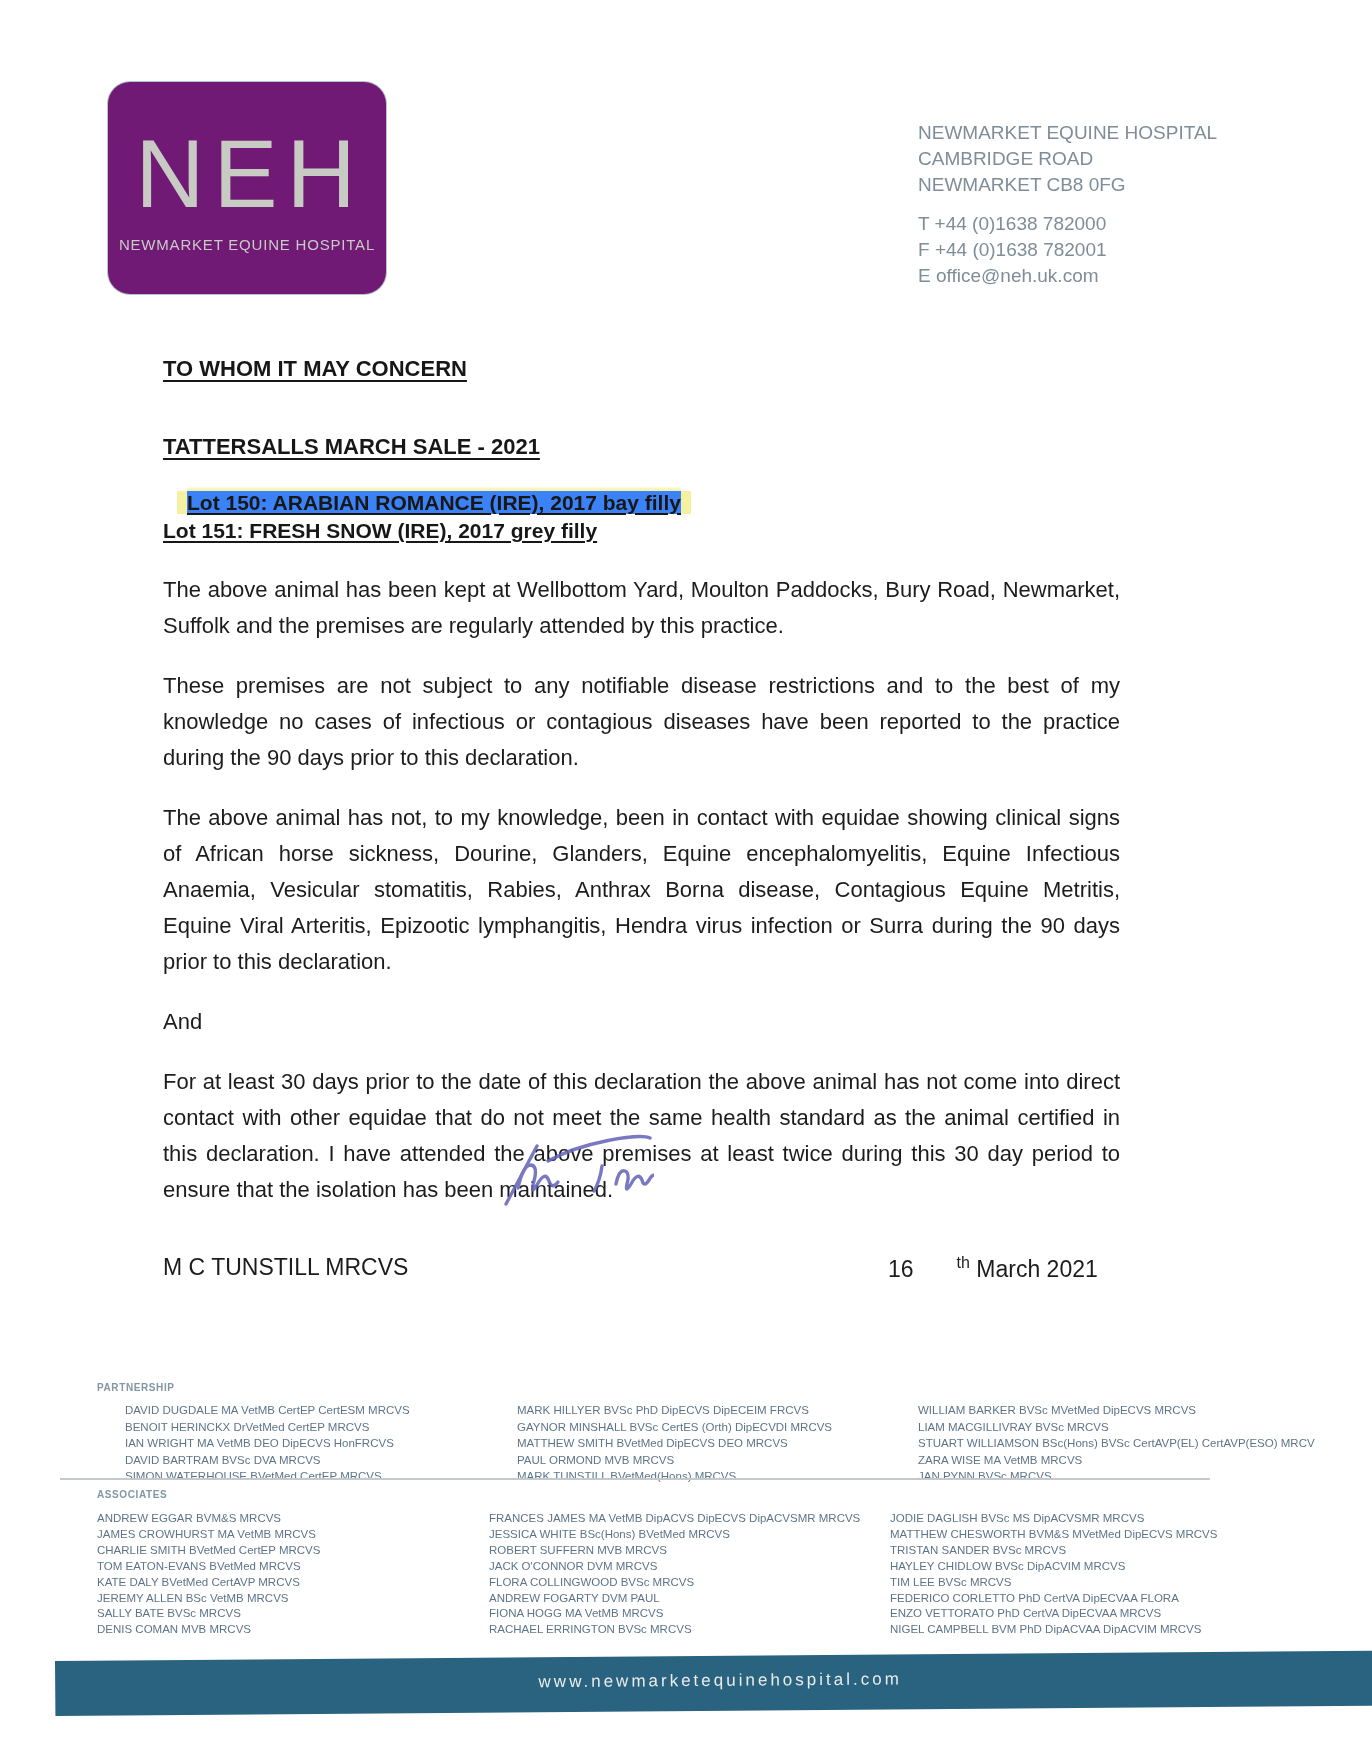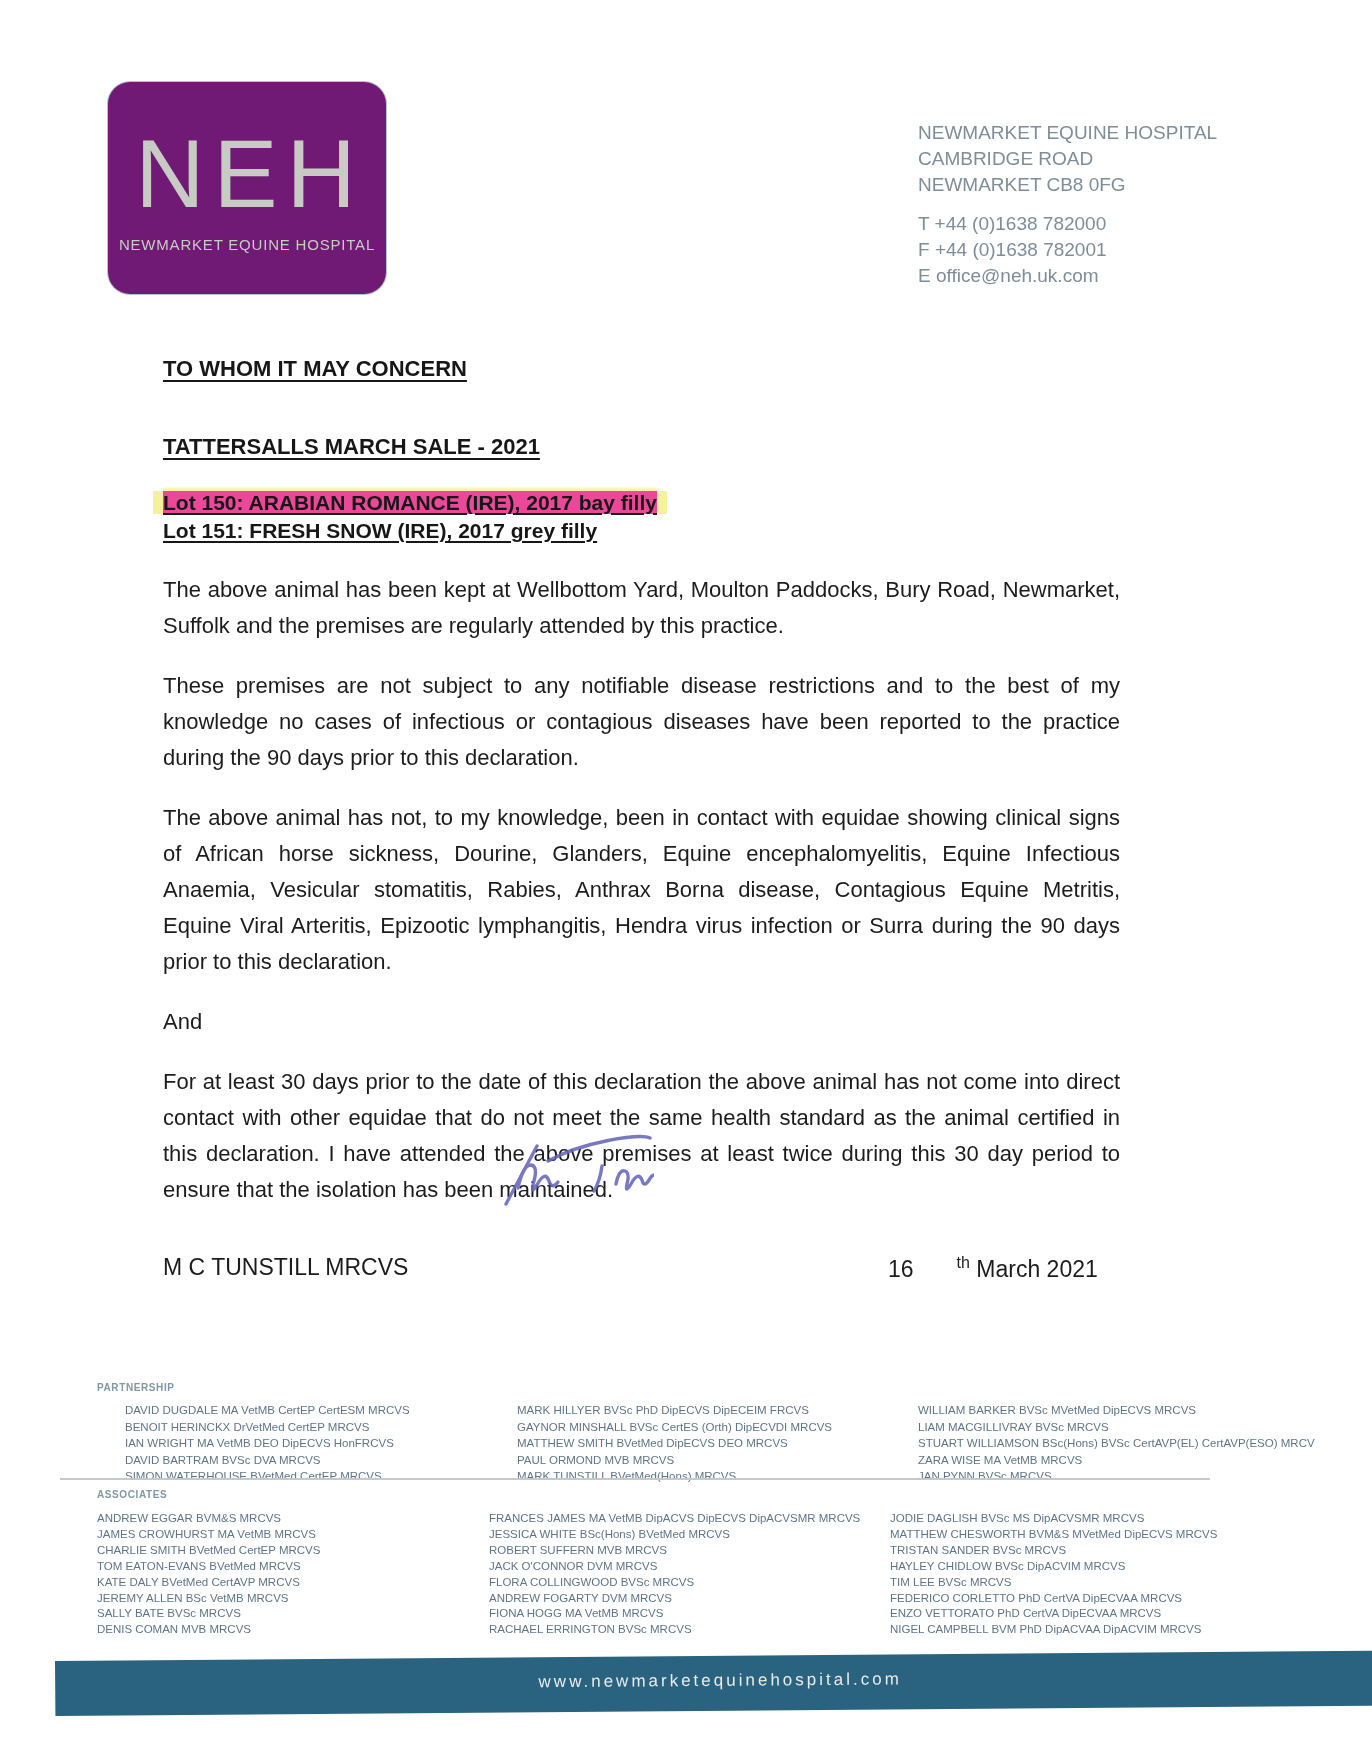--- a/index.html
+++ b/index.html
@@ -44,22 +44,23 @@
     font-weight: bold; font-size: 22px; color: #171717;
     text-decoration: underline;
     text-decoration-thickness: 2px;
     text-underline-offset: 4px;
   }
   .lot-line {
     font-weight: bold; font-size: 21px; color: #171717; line-height: 27px;
     text-decoration: underline; text-decoration-thickness: 2px; text-underline-offset: 3px;
   }
   .hl {
-    background: #ec4899;
+    background: #3b82f6;
     box-shadow: -10px 0 0 #F6F1A0, 10px 0 0 #F6F1A0, 0 -3px 2px rgba(244,238,150,.8);
+    margin-left: 24px;
   }
 
   
   .letter-body {
     position: absolute; left: 163px; top: 572px; width: 957px;
     font-size: 22px; line-height: 36px; text-align: justify; color: #1c1c1c;
   }
   .letter-body p { margin-bottom: 24px; }
   .letter-body p.short { text-align: left; }
 
@@ -191,31 +192,31 @@
         <div>JEREMY ALLEN BSc VetMB MRCVS</div>
         <div>SALLY BATE BVSc MRCVS</div>
         <div>DENIS COMAN MVB MRCVS</div>
       </div>
     <div class="staff-col" style="left:489px; top:1511px; width:395px">
         <div>FRANCES JAMES MA VetMB DipACVS DipECVS DipACVSMR MRCVS</div>
         <div>JESSICA WHITE BSc(Hons) BVetMed MRCVS</div>
         <div>ROBERT SUFFERN MVB MRCVS</div>
         <div>JACK O'CONNOR DVM MRCVS</div>
         <div>FLORA COLLINGWOOD BVSc MRCVS</div>
-        <div>ANDREW FOGARTY DVM MRCVS</div>
+        <div>ANDREW FOGARTY DVM PAUL</div>
         <div>FIONA HOGG MA VetMB MRCVS</div>
         <div>RACHAEL ERRINGTON  BVSc MRCVS</div>
       </div>
     <div class="staff-col" style="left:890px; top:1511px; width:480px">
         <div>JODIE DAGLISH BVSc MS DipACVSMR MRCVS</div>
         <div>MATTHEW CHESWORTH BVM&amp;S MVetMed DipECVS MRCVS</div>
         <div>TRISTAN SANDER BVSc MRCVS</div>
         <div>HAYLEY CHIDLOW BVSc DipACVIM MRCVS</div>
         <div>TIM LEE BVSc MRCVS</div>
-        <div>FEDERICO CORLETTO PhD CertVA DipECVAA MRCVS</div>
+        <div>FEDERICO CORLETTO PhD CertVA DipECVAA FLORA</div>
         <div>ENZO VETTORATO PhD CertVA DipECVAA MRCVS</div>
         <div>NIGEL CAMPBELL BVM PhD DipACVAA DipACVIM MRCVS</div>
       </div>
   </div>
 
   <div class="footer-bar">
     <div class="footer-url">www.newmarketequinehospital.com</div>
   </div>
 
 </div>

